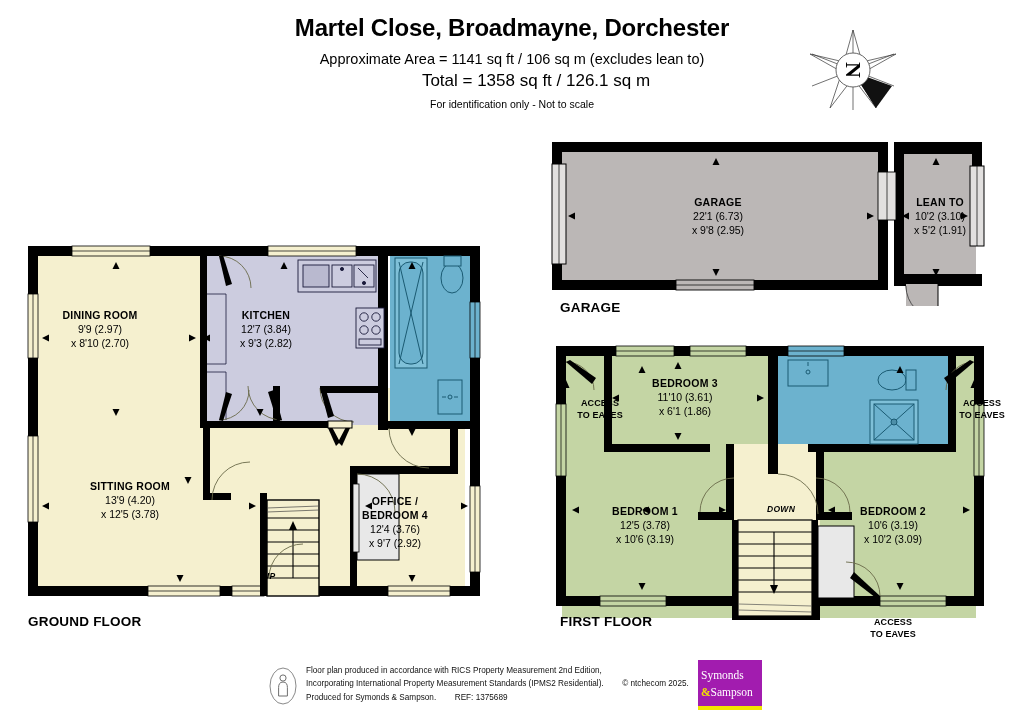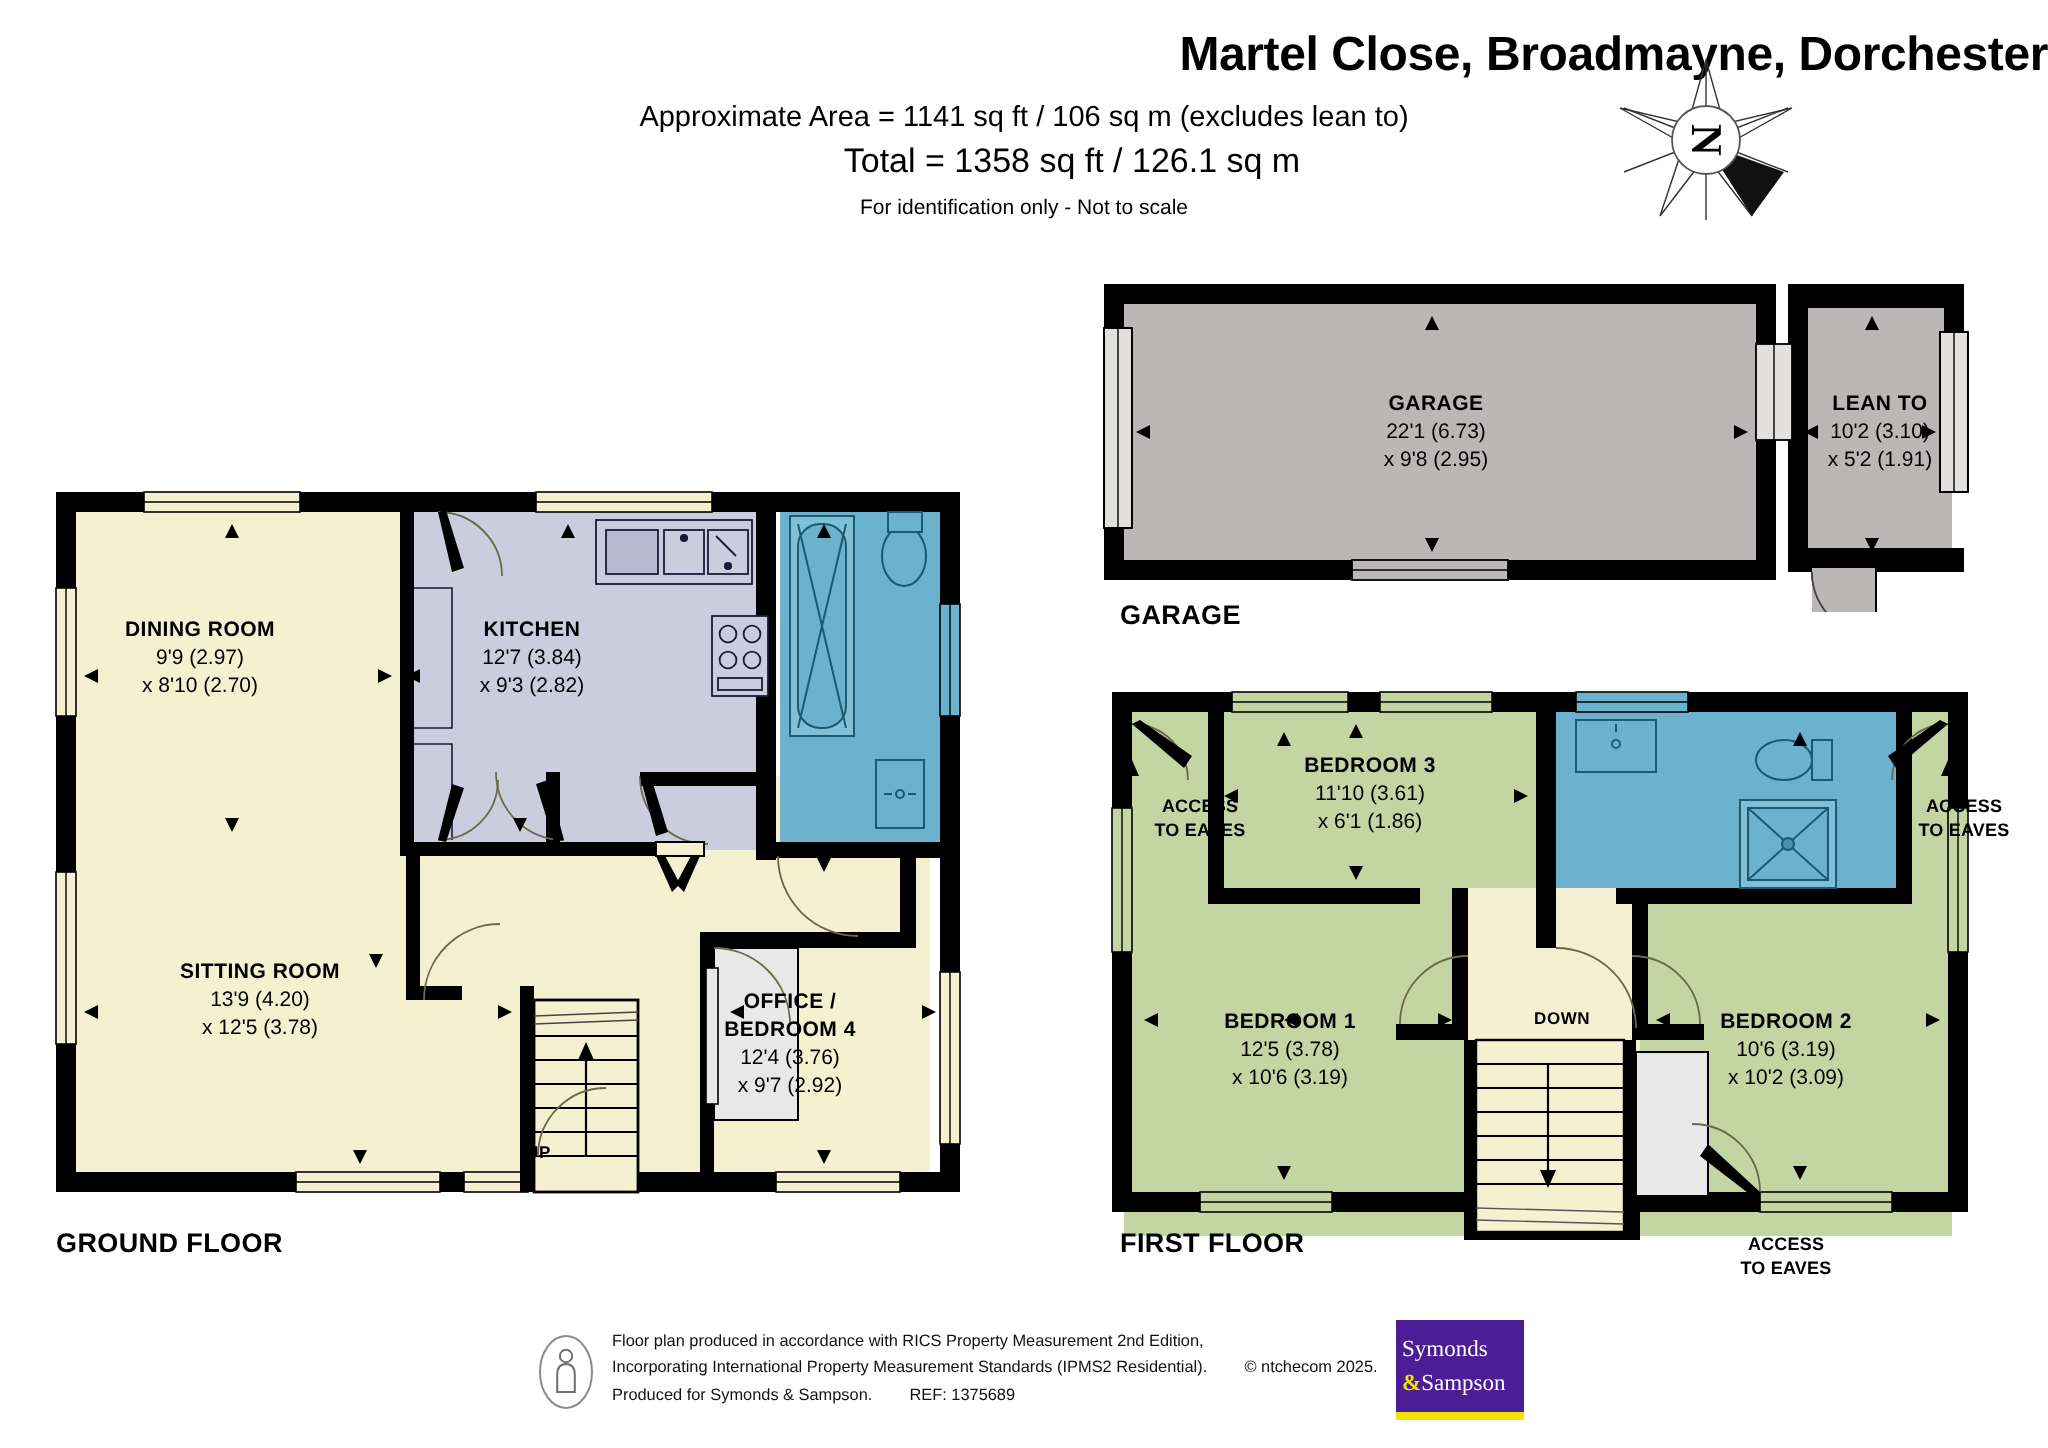--- a/index.html
+++ b/index.html
@@ -11,21 +11,20 @@
     position:relative;
     overflow:hidden;
   }
   #page{position:relative;width:1024px;height:724px;}
 
   
   .hdr{position:absolute;left:0;top:0;width:1024px;text-align:center;}
   .hdr-title{
     font-size:24px;font-weight:bold;letter-spacing:-0.2px;
     margin-top:14px;
-    text-align:right;
   }
   .hdr-sub{font-size:14.5px;margin-top:9px;text-align:center;}
   .hdr-sub2{font-size:14.5px;margin-top:4px;}
   .hdr-sub3{font-size:17px;margin-top:4px;padding-left:48px;}
   .hdr-note{font-size:10.5px;margin-top:7px;}
 
   
   .compass{position:absolute;left:806px;top:26px;width:94px;height:88px;}
 
   
@@ -39,29 +38,29 @@
   #cap-ground{left:28px;top:614px;}
   #cap-first{left:560px;top:614px;}
   #cap-garage{left:560px;top:300px;}
 
   
   .rlabel{position:absolute;text-align:center;line-height:1.32;}
   .rlabel .nm{font-size:10.5px;font-weight:bold;letter-spacing:0.25px;white-space:nowrap;}
   .rlabel .d1,.rlabel .d2{font-size:10.5px;white-space:nowrap;}
 
   .eaves{position:absolute;text-align:center;font-size:9px;font-weight:bold;line-height:1.28;letter-spacing:0.1px;}
-  .stairword{position:absolute;font-size:8.5px;font-weight:bold;letter-spacing:0.3px;}
+  .stairword{position:absolute;font-size:8.5px;font-weight:bold;letter-spacing:0.3px;font-style:italic;}
 
   
   .footer{position:absolute;left:268px;top:660px;width:700px;height:52px;}
   .foot-ico{position:absolute;left:0;top:6px;width:30px;height:40px;}
   .foot-txt{position:absolute;left:38px;top:4px;font-size:8.2px;line-height:1.62;color:#111;white-space:nowrap;}
   .logo{
     position:absolute;left:430px;top:0px;width:64px;height:50px;
-    background:#4c1d95;
+    background:#a21caf;
   }
   .logo-l1{position:absolute;left:3px;top:9px;font-size:11.5px;color:#fff;font-family:"Liberation Serif","DejaVu Serif",serif;}
   .logo-l2{position:absolute;left:3px;top:26px;font-size:11.5px;color:#fff;font-family:"Liberation Serif","DejaVu Serif",serif;}
   .logo-amp{color:#f2e400;font-weight:bold;}
   .logo-bar{position:absolute;left:0;bottom:0;width:64px;height:4px;background:#f2e400;}
 </style>
 </head>
 <body>
 
 <div id="page">

